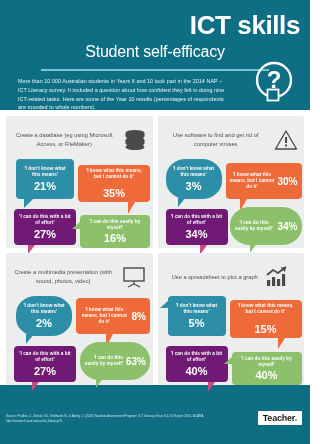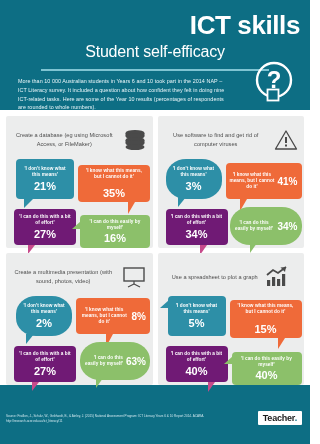--- a/index.html
+++ b/index.html
@@ -137,21 +137,21 @@
           </svg>
         </div>
         <div class="bubbles">
           <div class="bub c-blue" style="left:2px; top:2px; width:56px; height:40px; border-radius:20px/18px;">
             <span class="lab">'I don't know what this means'</span>
             <span class="val">3%</span>
             <span class="tail" style="left:12px; top:38px; border-left:8px solid #2d8fa7; border-bottom:10px solid transparent;"></span>
           </div>
           <div class="bub c-orange row" style="left:62px; top:6px; width:76px; height:36px;">
             <span class="lab">'I know what this means, but I cannot do it'</span>
-            <span class="val">41%</span>
+            <span class="val">30%</span>
             <span class="tail" style="left:14px; top:36px; border-left:7px solid #ef6a39; border-right:4px solid transparent; border-bottom:12px solid transparent;"></span>
           </div>
           <div class="bub c-pink" style="left:2px; top:52px; width:62px; height:36px;">
             <span class="lab">'I can do this with a bit of effort'</span>
             <span class="val">34%</span>
             <span class="tail" style="left:34px; top:36px; border-left:7px solid #c74a8b; border-right:4px solid transparent; border-bottom:10px solid transparent;"></span>
           </div>
           <div class="bub c-green row" style="left:66px; top:50px; width:72px; height:38px; border-radius:20px/18px;">
             <span class="lab">'I can do this easily by myself'</span>
             <span class="val">34%</span>

